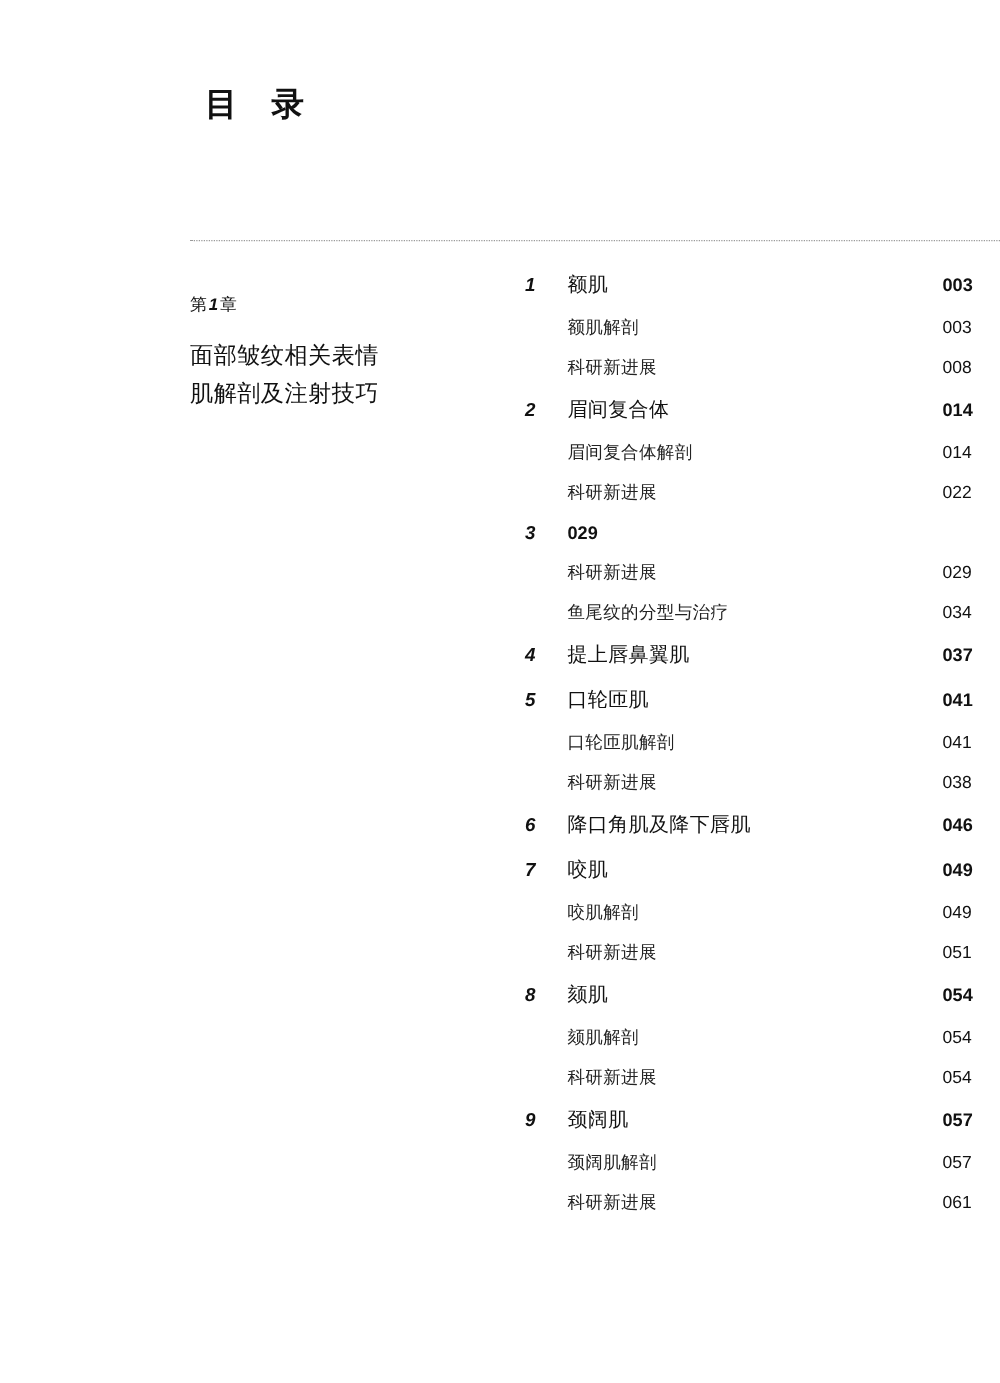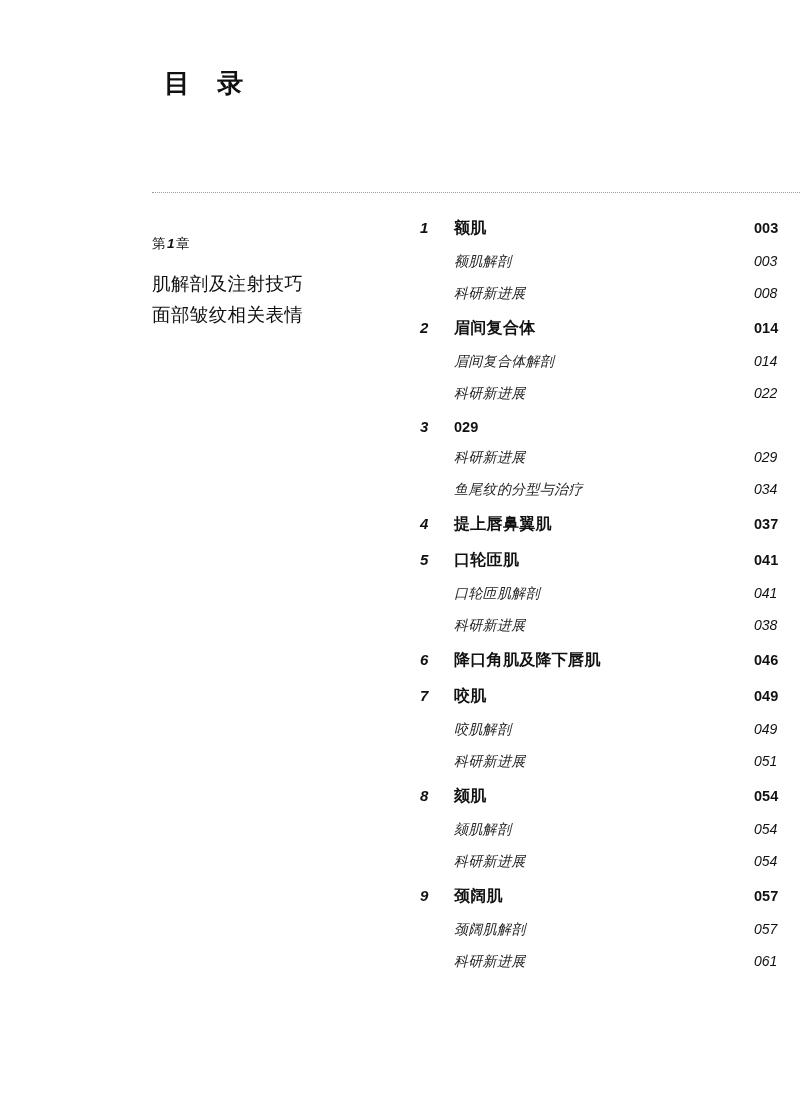--- a/index.html
+++ b/index.html
@@ -81,35 +81,34 @@
   }
   .entry.level1 {
     margin-top: 15px;
     margin-bottom: 3px;
   }
   .entry.level1:first-child {
     margin-top: 0;
   }
   .entry.level2 {
     margin-top: 14px;
-    font-style: italic;
   }
   .num {
     width: 34px;
     flex: 0 0 34px;
     font-size: 15px;
     font-style: italic;
     font-weight: bold;
     color: #111;
     text-align: left;
   }
   .label1 {
     flex: 1 1 auto;
     font-size: 16px;
-    font-weight: bold;
+    font-weight: normal;
     color: #111;
     letter-spacing: 0.3px;
   }
   .label2 {
     flex: 1 1 auto;
     font-size: 14px;
     font-weight: normal;
     color: #222;
     letter-spacing: 0.3px;
     padding-left: 34px;
@@ -132,22 +131,22 @@
 
   <div class="toc-title">目 录</div>
 
   <div class="rule"></div>
 
   <div class="content">
 
     <div class="chapter-block">
       <div class="chapter-label"><span>第</span><em>1</em><span>章</span></div>
       <div class="chapter-title">
+          <div>面部皱纹相关表情</div>
           <div>肌解剖及注射技巧</div>
-          <div>面部皱纹相关表情</div>
         </div>
     </div>
 
     <div class="entries">
         <div class="entry level1">
           <span class="num">1</span>
           <span class="label1">额肌</span>
           <span class="page-num">003</span>
         </div>
         <div class="entry level2">

